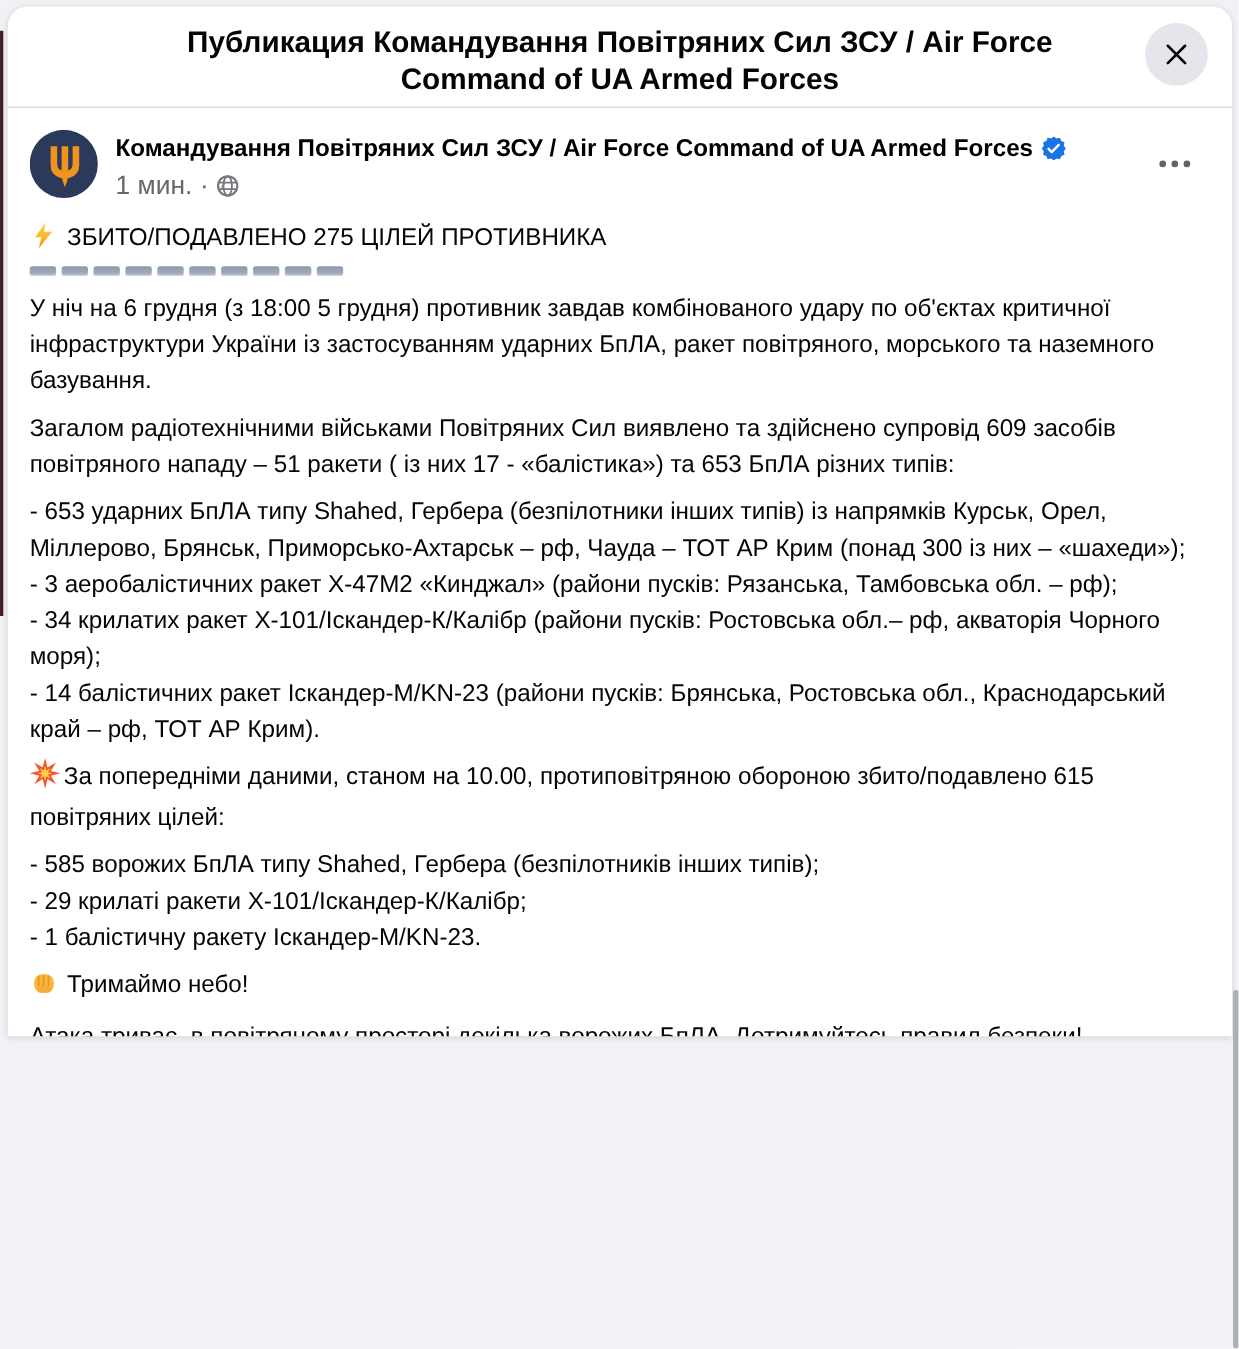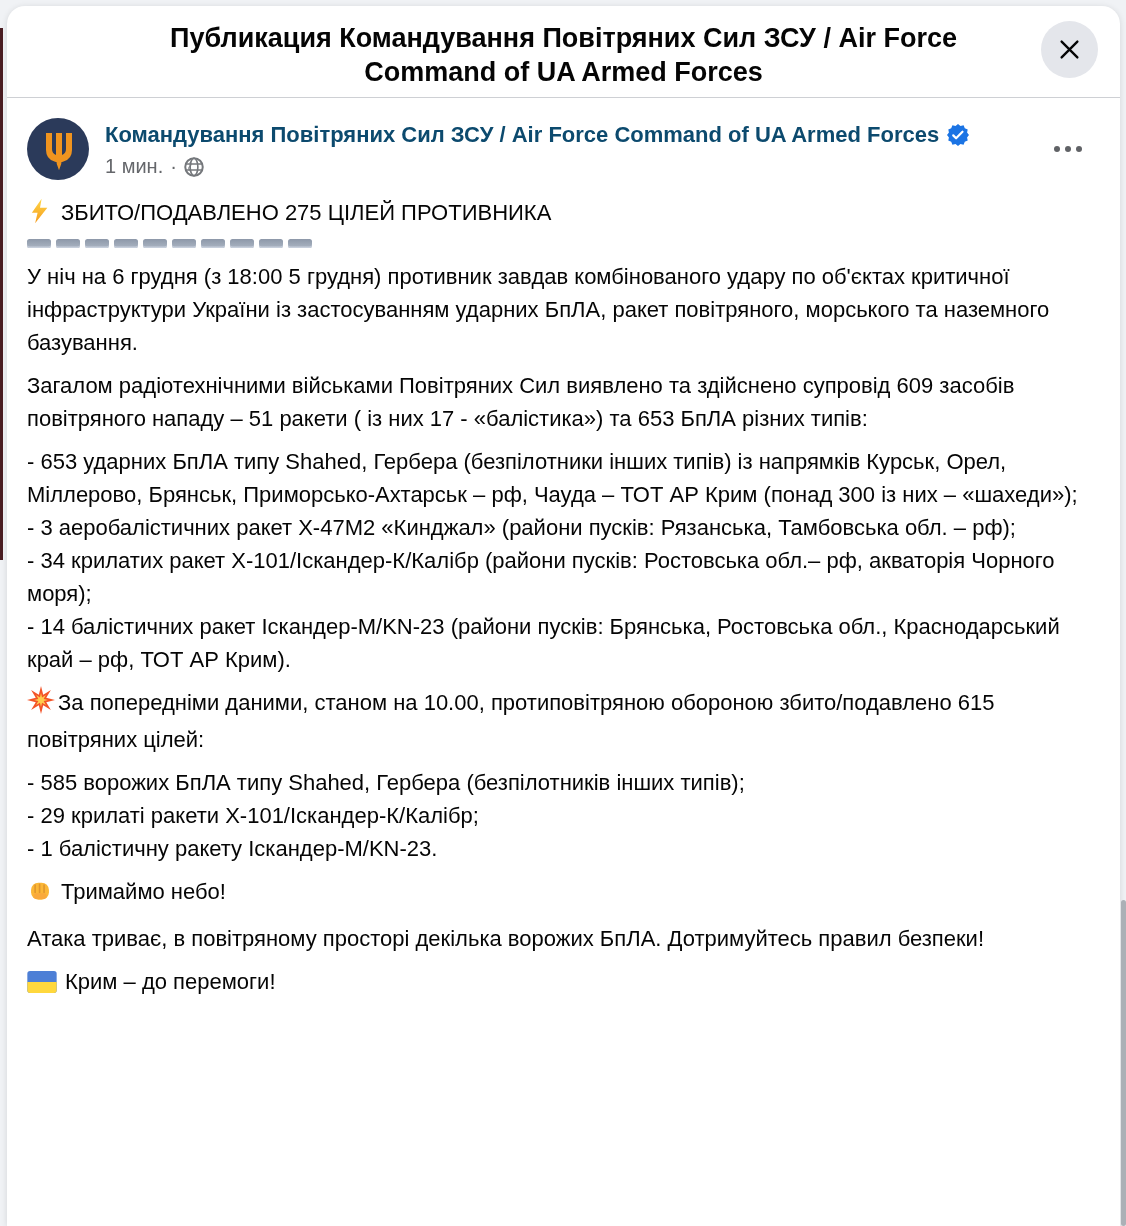--- a/index.html
+++ b/index.html
@@ -9,21 +9,21 @@
     background: #f0f2f5;
     font-family: "Liberation Sans", "DejaVu Sans", sans-serif;
     color: #050505;
     overflow: hidden;
   }
   .backdrop-strip { position:absolute; left:0; top:28px; width:3px; height:532px; background:#4a1d22; }
   .scrollbar-track { position:absolute; right:0; top:0; width:6px; height:1226px; background:transparent; }
   .scrollbar-thumb { position:absolute; right:0; top:900px; width:5px; height:326px; background:#abb0b6; border-radius:3px; }
 
   .dialog {
-    position:absolute; left:7px; top:6px; width:1113px; height:1220px;
+    position:absolute; left:7px; top:6px; width:1113px; height:936px;
     background:#ffffff; border-radius:18px 18px 0 0;
     box-shadow:0 1px 6px rgba(0,0,0,.12);
     overflow:hidden;
   }
   .dialog-header {
     position:relative;
     padding:15px 95px 8px 95px;
     border-bottom:1px solid #ced0d4;
     min-height:91px;
   }
@@ -36,23 +36,23 @@
     width:57px; height:57px; border-radius:50%;
     background:#e4e6eb; border:none; cursor:pointer;
     display:flex; align-items:center; justify-content:center;
   }
 
   .post { padding:0 20px; }
   .author-row { position:relative; margin-top:20px; display:flex; align-items:flex-start; }
   .avatar { width:62px; height:62px; border-radius:50%; flex:0 0 62px; cursor:pointer; display:block; }
   .author-meta { margin-left:16px; padding-top:3px; }
   .author-line { display:flex; align-items:center; }
-  .author-name { font-size:22px; font-weight:700; color:#0c4a6e; line-height:28px; cursor:pointer;text-align:right; }
+  .author-name { font-size:22px; font-weight:700; color:#000000; line-height:28px; cursor:pointer;text-align:right; }
   .badge { margin-left:8px; display:inline-flex; }
-  .sub-line { margin-top:6px; display:flex; align-items:center; color:#65676b; font-size:20px; }
+  .sub-line { margin-top:6px; display:flex; align-items:center; color:#65676b; font-size:24px; }
   .sub-line .sep { margin:0 7px; }
   .menu-btn { position:absolute; right:12px; top:22px; border:none; background:transparent; cursor:pointer; display:flex; gap:5px; padding:6px; }
   .menu-btn i { width:6px; height:6px; border-radius:50%; background:#606266; display:block; }
 
   .post-text { margin-top:16px; font-size:22px; line-height:33px; color:#050505; }
   .post-text p { margin:10px 0; }
   .post-text p.headline { margin:0 0 4px 0; }
   .post-text p.tight { margin-top:0; }
   .icon-inline { display:inline-block; vertical-align:-4px; margin-right:8px; }
   .icon-flush { margin-right:3px; }

